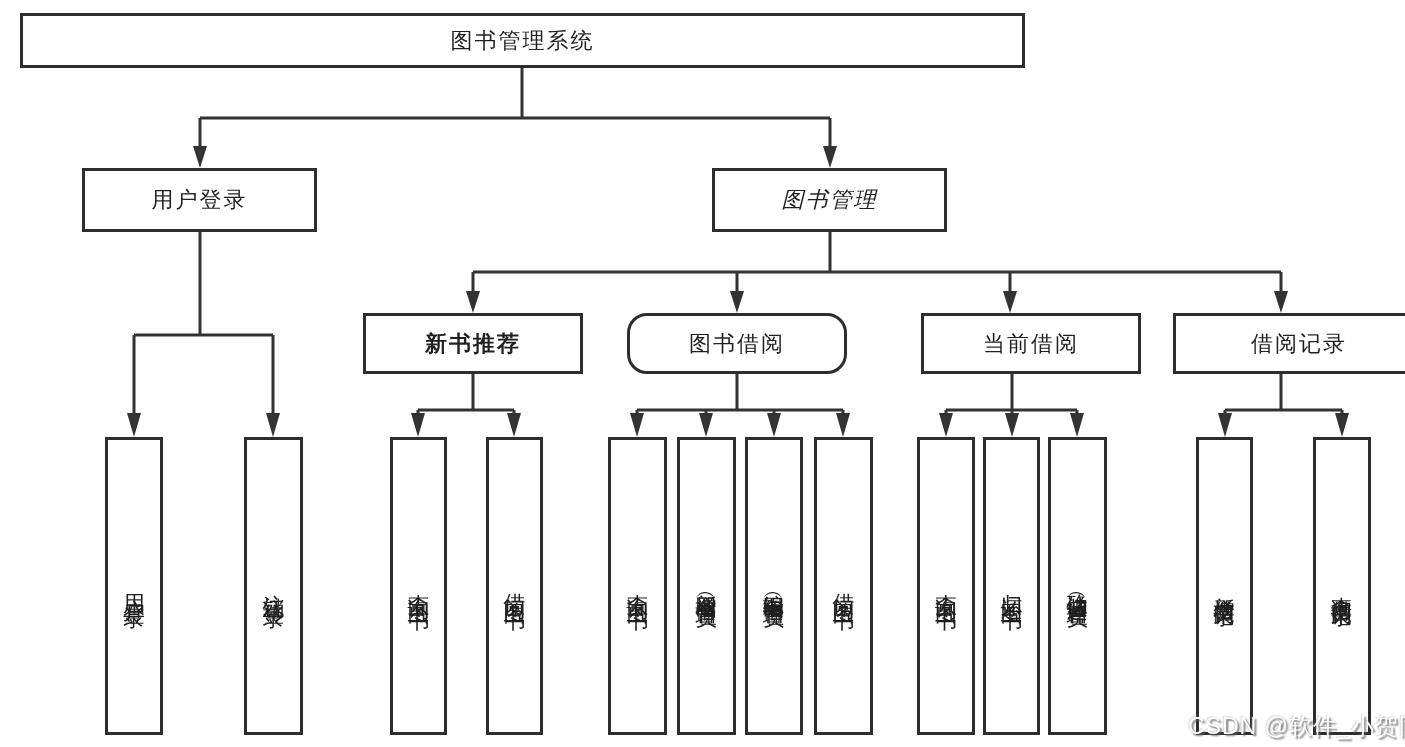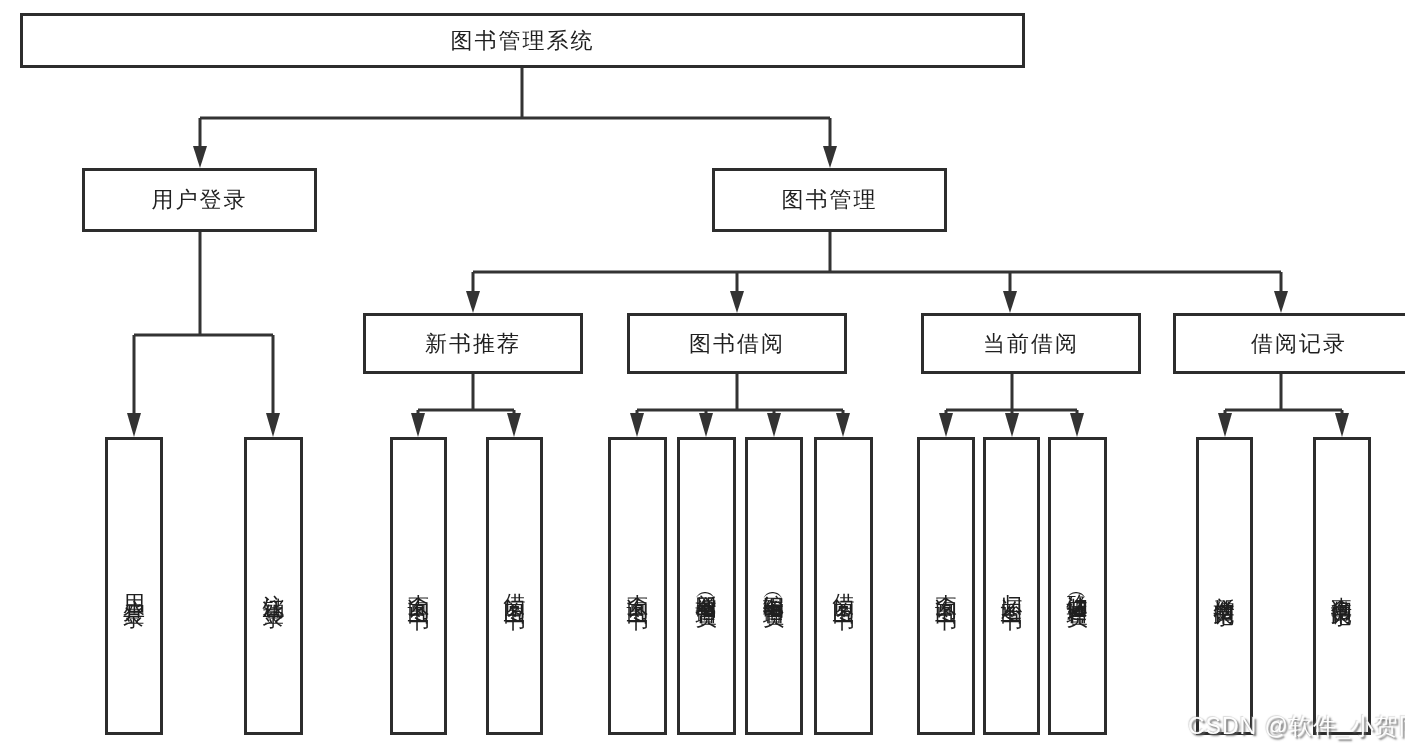--- a/index.html
+++ b/index.html
@@ -67,24 +67,24 @@
       <polygon points="1005,413 1019,413 1012,437"></polygon>
       <polygon points="1070,413 1084,413 1077,437"></polygon>
       <polygon points="1218,413 1232,413 1225,437"></polygon>
       <polygon points="1335,413 1349,413 1342,437"></polygon>
     </g>
   </svg>
 
   <div class="node hbox" style="left:20px;top:13px;width:1005px;height:55px;">图书管理系统</div>
 
   <div class="node hbox" style="left:82px;top:168px;width:235px;height:64px;">用户登录</div>
-  <div class="node hbox" style="left:712px;top:168px;width:235px;height:64px;">图书管理</div>
+  <div class="node hbox" style="left:712px;top:168px;width:235px;height:64px;font-style:italic;">图书管理</div>
 
-  <div class="node hbox" style="left:363px;top:313px;width:220px;height:61px;">新书推荐</div>
-  <div class="node hbox" style="left:627px;top:313px;width:220px;height:61px;">图书借阅</div>
+  <div class="node hbox" style="left:363px;top:313px;width:220px;height:61px;font-weight:bold;">新书推荐</div>
+  <div class="node hbox" style="left:627px;top:313px;width:220px;height:61px;border-radius:20px;">图书借阅</div>
   <div class="node hbox" style="left:902px;top:313px;width:220px;height:61px;margin-left:19px;">当前借阅</div>
   <div class="node hbox" style="left:1173px;top:313px;width:252px;height:61px;">借阅记录</div>
 
   <div class="node vbox" style="left:105px;top:437px;width:58px;height:298px;">用户登录</div>
   <div class="node vbox" style="left:244px;top:437px;width:59px;height:298px;">注销登录</div>
 
   <div class="node vbox" style="left:390px;top:437px;width:57px;height:298px;">查询图书</div>
   <div class="node vbox" style="left:486px;top:437px;width:57px;height:298px;">借阅图书</div>
 
   <div class="node vbox" style="left:608px;top:437px;width:59px;height:298px;">查询图书</div>

